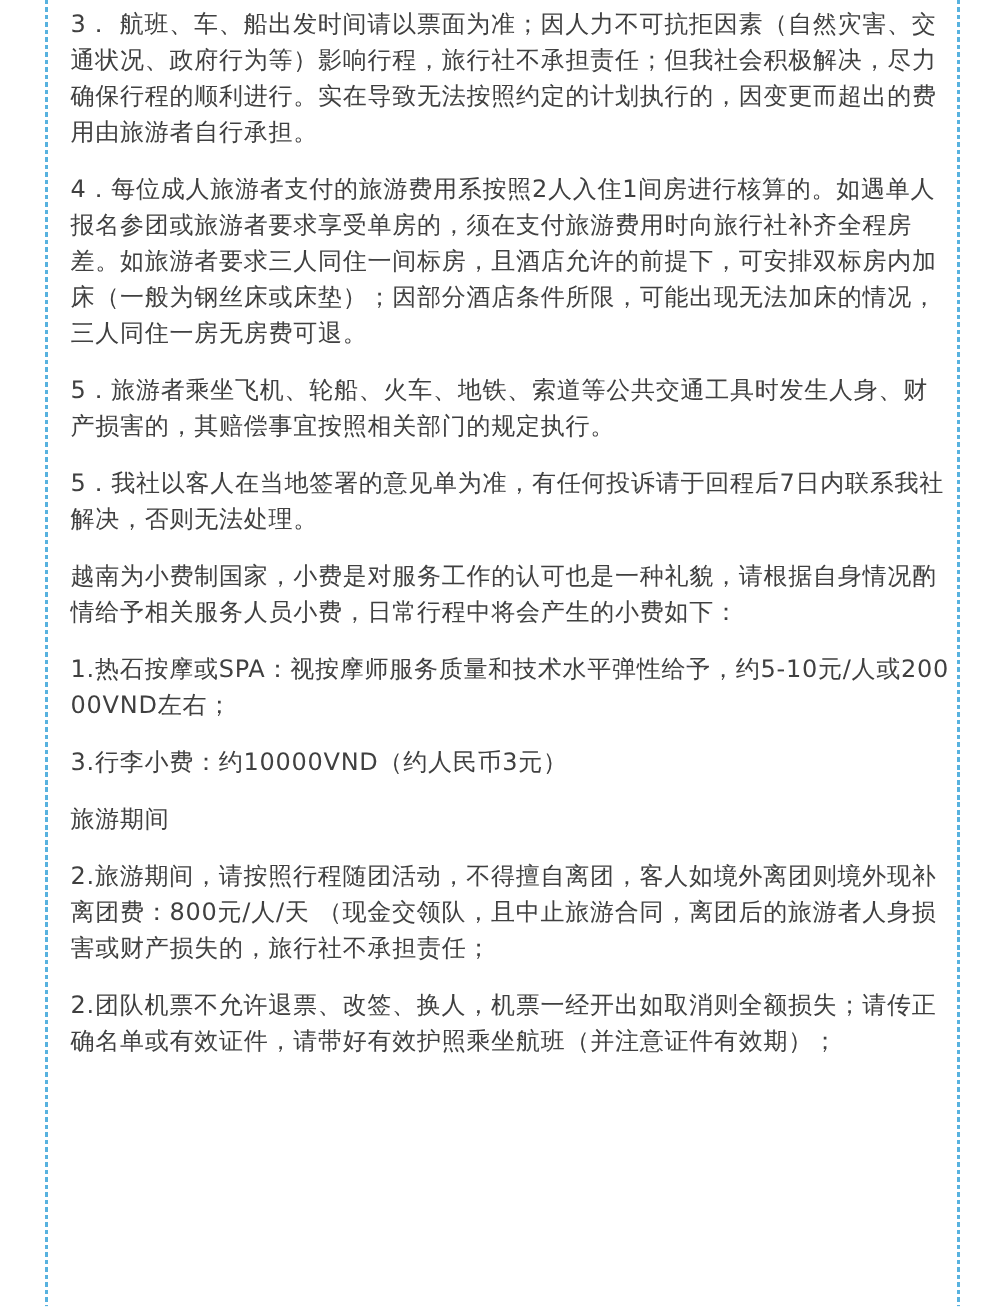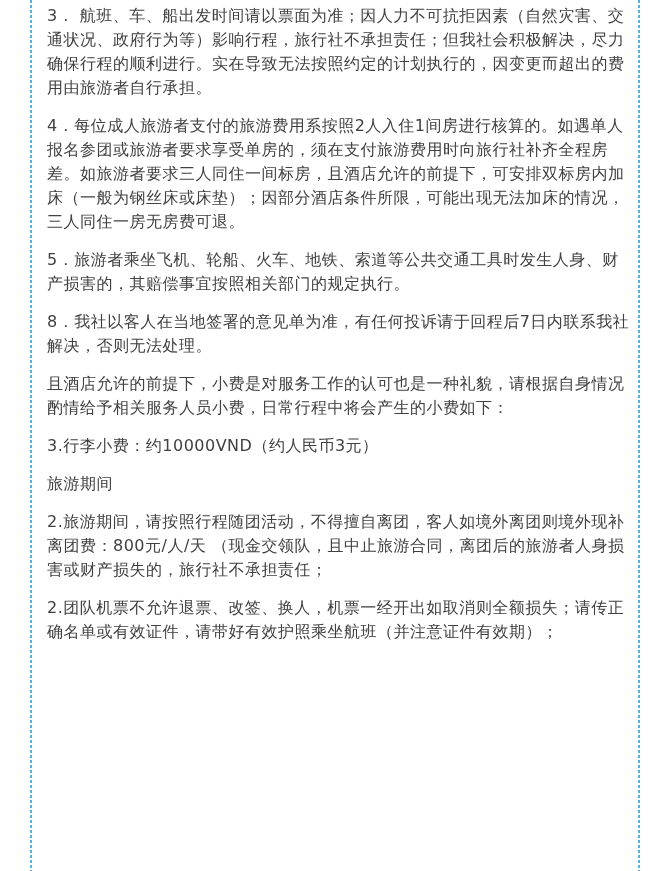--- a/index.html
+++ b/index.html
@@ -59,22 +59,23 @@
 <body>
 
 <div class="page">
   <div class="dashed-rule left"></div>
   <div class="dashed-rule right"></div>
 
   <div class="content">
     <p>3． 航班、车、船出发时间请以票面为准；因人力不可抗拒因素（自然灾害、交通状况、政府行为等）影响行程，旅行社不承担责任；但我社会积极解决，尽力确保行程的顺利进行。实在导致无法按照约定的计划执行的，因变更而超出的费用由旅游者自行承担。</p>
     <p>4．每位成人旅游者支付的旅游费用系按照2人入住1间房进行核算的。如遇单人报名参团或旅游者要求享受单房的，须在支付旅游费用时向旅行社补齐全程房差。如旅游者要求三人同住一间标房，且酒店允许的前提下，可安排双标房内加床（一般为钢丝床或床垫）；因部分酒店条件所限，可能出现无法加床的情况，三人同住一房无房费可退。</p>
     <p>5．旅游者乘坐飞机、轮船、火车、地铁、索道等公共交通工具时发生人身、财产损害的，其赔偿事宜按照相关部门的规定执行。</p>
-    <p>8．我社以客人在当地签署的意见单为准，有任何投诉请于回程后7日内联系我社解决，否则无法处理。</p>
+    <p>5．我社以客人在当地签署的意见单为准，有任何投诉请于回程后7日内联系我社解决，否则无法处理。</p>
 
-    <p>且酒店允许的前提下，小费是对服务工作的认可也是一种礼貌，请根据自身情况酌情给予相关服务人员小费，日常行程中将会产生的小费如下：</p>
+    <p>越南为小费制国家，小费是对服务工作的认可也是一种礼貌，请根据自身情况酌情给予相关服务人员小费，日常行程中将会产生的小费如下：</p>
+    <p>1.热石按摩或SPA：视按摩师服务质量和技术水平弹性给予，约5-10元/人或20000VND左右；</p>
     <p>3.行李小费：约10000VND（约人民币3元）</p>
 
     <p>旅游期间</p>
     <p>2.旅游期间，请按照行程随团活动，不得擅自离团，客人如境外离团则境外现补离团费：800元/人/天 （现金交领队，且中止旅游合同，离团后的旅游者人身损害或财产损失的，旅行社不承担责任；</p>
     <p>2.团队机票不允许退票、改签、换人，机票一经开出如取消则全额损失；请传正确名单或有效证件，请带好有效护照乘坐航班（并注意证件有效期）；</p>
   </div>
 </div>
 
 </body></html>

